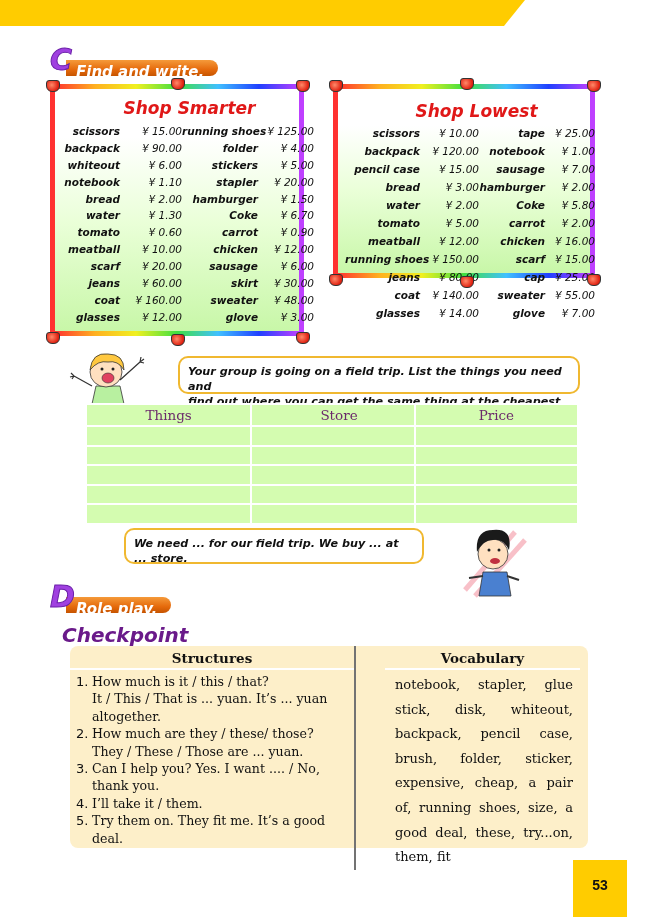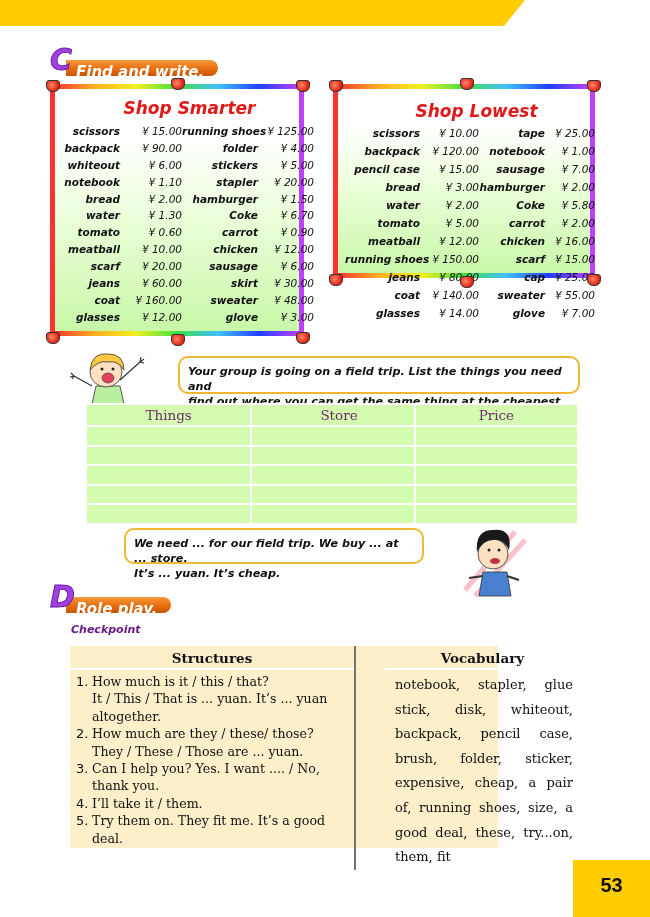--- a/index.html
+++ b/index.html
@@ -46,37 +46,37 @@
   
   .kid { position: absolute; }
 
   
   .trip-table { position: absolute; left: 85px; top: 403px; width: 494px; border-collapse: collapse; }
   .trip-table td, .trip-table th { background: #d4fcb0; border: 2px solid #fff; height: 19.5px; }
   .trip-table th { font-family: "DejaVu Serif", serif; font-weight: normal; color: #6b2a6b;
     font-size: 13.5px; height: 22px; }
 
   
-  .checkpoint-title { position: absolute; left: 71px; top: 623px; color: #6a1a8a; font-weight: bold;
-    font-style: italic; font-size: 11px; font-family: "DejaVu Sans", sans-serif; }
-  .cp-table { position: absolute; left: 70px; top: 646px; width: 428px; height: 202px;
-    background: #fdefc9; display: grid; grid-template-columns: 284px 226px; }
+  .checkpoint-title { position: absolute; left: 62px; top: 623px; color: #6a1a8a; font-weight: bold;
+    font-style: italic; font-size: 20px; font-family: "DejaVu Sans", sans-serif; }
+  .cp-table { position: absolute; left: 70px; top: 646px; width: 518px; height: 202px;
+    background: #fdefc9; display: grid; grid-template-columns: 284px 226px; border-radius: 8px; }
   .cp-col { position: relative; }
   .cp-col + .cp-col { border-left: 2px solid #737373; padding-left: 29px; }
   .cp-head { height: 24px; line-height: 24px; text-align: center; font-family: "DejaVu Serif", serif;
     font-weight: bold; font-size: 13.5px; border-bottom: 2px solid #fff; }
   .cp-list { list-style: none; padding: 3px 6px 0 6px; font-family: "DejaVu Serif", serif;
     font-size: 12.6px; line-height: 17.4px; color: #111; }
   .cp-list li { display: flex; }
   .cp-num { width: 16px; flex: none; font-family: "DejaVu Sans", sans-serif; font-size: 13px; }
   .vocab { padding: 3px 7px 0 10px; font-family: "DejaVu Serif", serif; font-size: 13px;
     line-height: 24.6px; text-align: justify; color: #111; }
 
-  .page-num { position: absolute; left: 573px; top: 860px; width: 77px; height: 57px;
-    background: #ffcc00; font-weight: bold; font-size: 20px; text-align: center;
+  .page-num { position: absolute; left: 573px; top: 860px; width: 54px; height: 57px;
+    background: #ffcc00; font-weight: bold; font-size: 14px; text-align: center;
     line-height: 50px; font-family: "Liberation Sans", sans-serif; color: #111; }
 </style>
 </head>
 <body>
 
 <div class="top-band"></div>
 
 <div class="sec-tab" style="left:50px; top:44px;">
   <span class="sec-letter">C</span>
   <span class="sec-pill">Find and write.</span>
@@ -250,21 +250,20 @@
     <tr>
         <td></td>
         <td></td>
         <td></td>
       </tr>
   </tbody>
 </table>
 
 <div class="bubble" style="left:124px; top:528px; width:300px; height:36px;">
   <div>We need ... for our field trip. We buy ... at ... store.</div>
-  <div>It’s ... yuan. It’s cheap.</div>
 </div>
 
 <svg class="kid" style="left:455px; top:520px;" width="80" height="80" viewBox="0 0 80 80">
   <path d="M10 70 L60 12" stroke="#f8c0c8" stroke-width="5"></path>
   <path d="M20 76 L70 20" stroke="#f8c0c8" stroke-width="5"></path>
   <path d="M24 76 L28 52 L52 52 L56 76 Z" fill="#4a80d0" stroke="#333" stroke-width="0.8"></path>
   <ellipse cx="38" cy="34" rx="15" ry="15" fill="#ffe0c0" stroke="#333" stroke-width="0.8"></ellipse>
   <path d="M22 32 Q20 10 38 10 Q58 8 54 30 Q48 18 38 20 Q28 20 22 32 Z" fill="#1a1a1a"></path>
   <ellipse cx="40" cy="41" rx="5" ry="3" fill="#c03040"></ellipse>
   <circle cx="34" cy="30" r="1.5" fill="#222"></circle>

